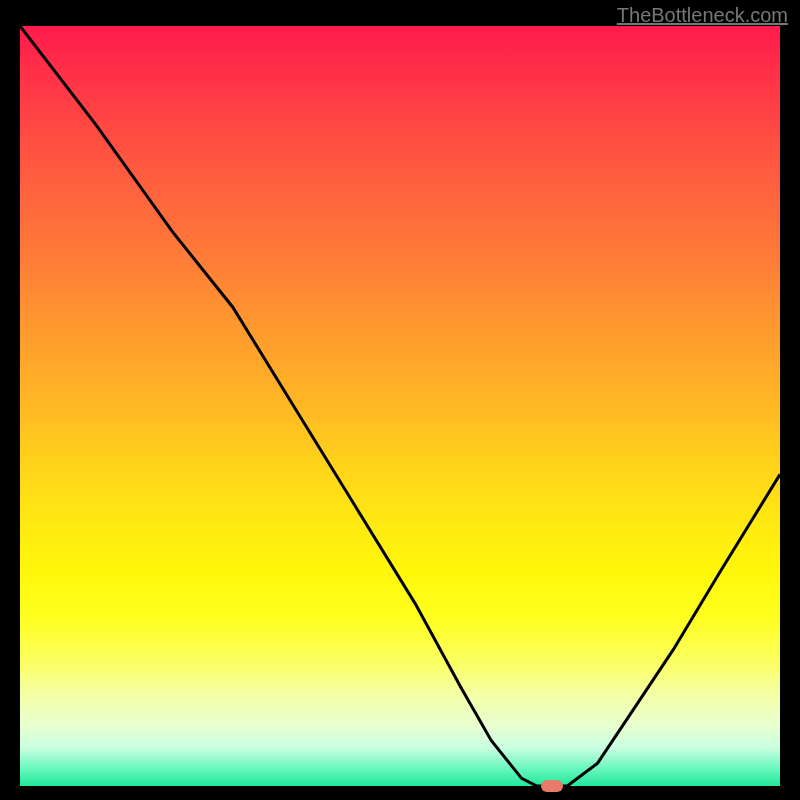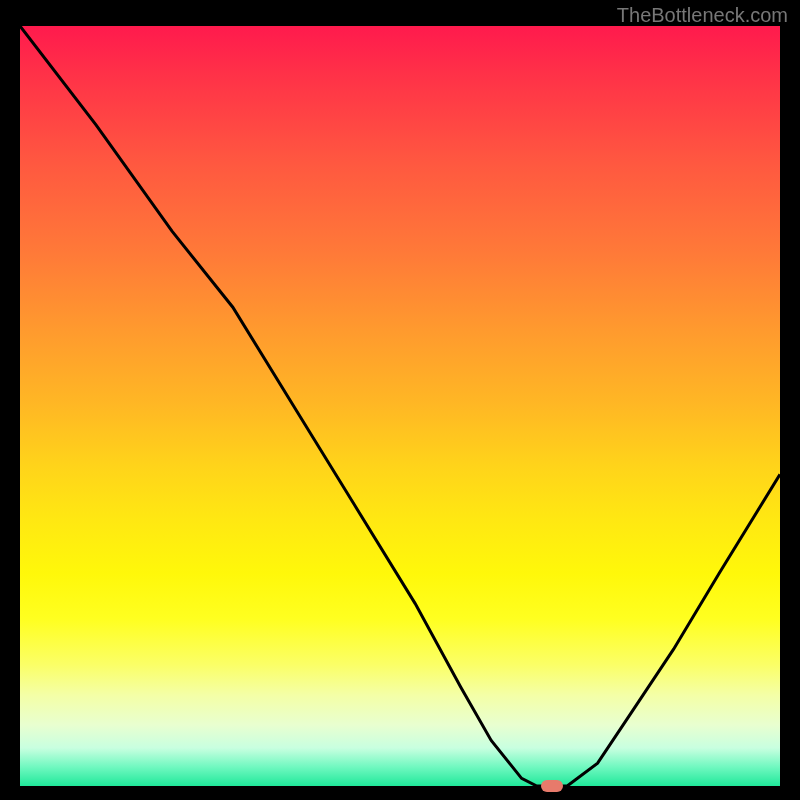--- a/index.html
+++ b/index.html
@@ -12,20 +12,21 @@
     font-family: Arial, sans-serif;
   }
   .watermark {
     position: absolute;
     top: 4px;
     right: 12px;
     color: #777;
     font-size: 20px;
     font-weight: 500;
     z-index: 10;
+    text-decoration: underline;
   }
   .plot-area {
     position: absolute;
     left: 20px;
     top: 26px;
     width: 760px;
     height: 760px;
     background: linear-gradient(to bottom,
       #ff1a4d 0%,
       #ff3048 6%,

